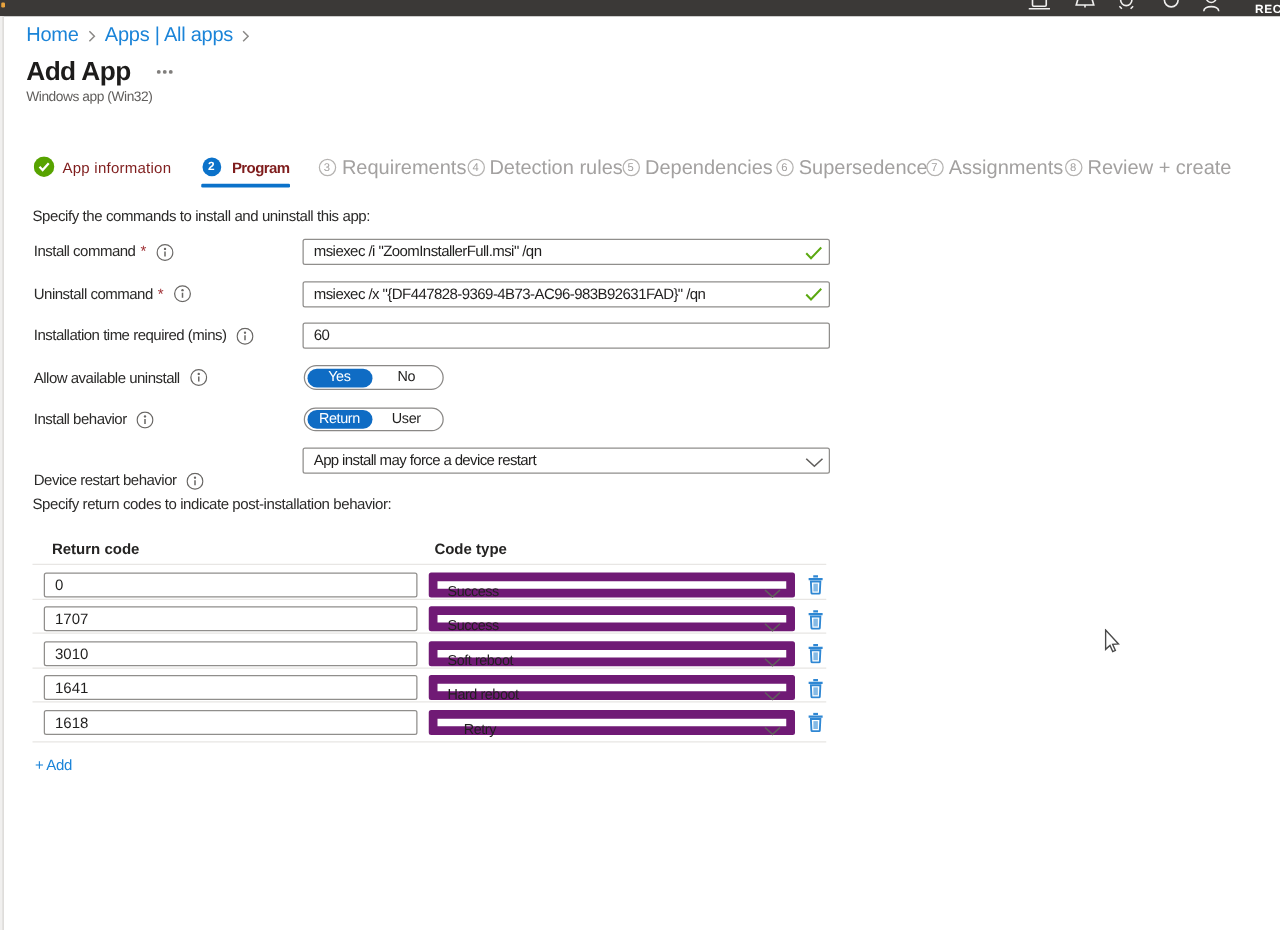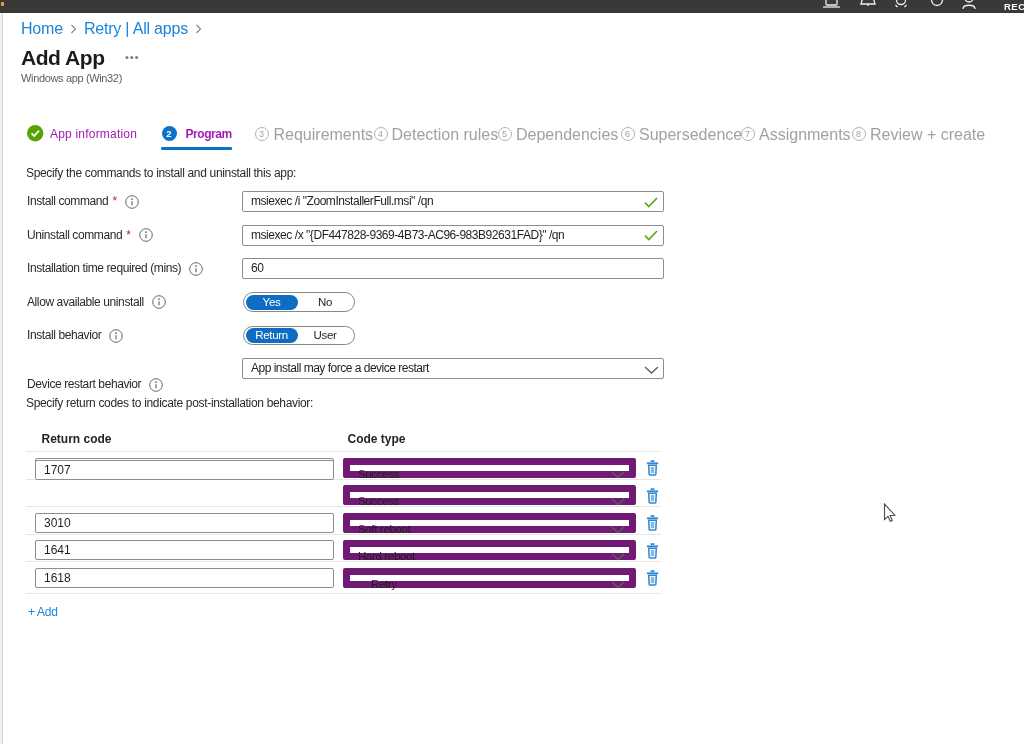--- a/index.html
+++ b/index.html
@@ -18,21 +18,21 @@
   .inp { position:absolute; left:242px; width:422px; height:21px;
     border:1px solid #908e8c; border-radius:2px; background:#fff;
     font-size:12px; letter-spacing:-0.45px; color:#201f1e; line-height:19px; padding-left:8px; }
   .toggle { position:absolute; left:243px; width:112px; height:19.5px;
     border:1px solid #8a8886; border-radius:10px; background:#fff; }
   .togon { position:absolute; left:1.5px; top:1.5px; width:52px; height:15px;
     background:#0f6cc4; border-radius:8px; color:#fff; font-size:11.5px; letter-spacing:-0.3px;
     text-align:center; line-height:15px; }
   .togoff { position:absolute; left:53px; top:1.5px; width:56px; height:15px;
     color:#201f1e; font-size:11.5px; letter-spacing:-0.3px; text-align:center; line-height:15px; }
-  .tabtxt { font-size:12px; letter-spacing:0.2px; color:#a21caf; line-height:15px; }
+  .tabtxt { font-size:12px; letter-spacing:0.2px; color:#7f1d1d; line-height:15px; }
   .tabdis { font-size:16px; color:#a3a1a0; line-height:15px; }
   .num { position:absolute; width:14px; height:14px; border:1px solid #b5b3b1;
     border-radius:50%; color:#a3a1a0; font-size:9px; text-align:center;
     line-height:12.5px; top:126.5px; }
   .rowinp { position:absolute; left:35px; width:299px; height:20px;
     border:1px solid #908e8c; border-radius:2px; font-size:12px; color:#201f1e;
     line-height:18px; padding-left:8px; background:#fff; }
   .rowsel { position:absolute; left:343px; width:293px; height:20px;
     border:7px solid #701a75; border-radius:2px; font-size:11.5px; letter-spacing:-0.35px;
     color:#201f1e; line-height:18px; padding-left:8px; background:#fff; }
@@ -59,21 +59,21 @@
     <text x="1004" y="10" fill="#fff" font-size="9.5" font-weight="bold" letter-spacing="0.5" font-family="Liberation Sans">RECAL</text>
   </svg>
 </div>
 <div id="sliver"></div>
 
 <div class="abs" style="left:21px;top:21.8px;font-size:16px;letter-spacing:-0.2px;display:flex;align-items:center;height:15px;">
   <span class="link">Home</span>
   <svg width="21" height="10" viewBox="0 0 21 10">
       <path d="M8.5 1 l4 4 -4 4" stroke="#8a8886" stroke-width="1.2" fill="none"></path>
     </svg>
-  <span class="link">Retry | All apps</span>
+  <span class="link">Apps | All apps</span>
   <svg width="21" height="10" viewBox="0 0 21 10">
       <path d="M8.5 1 l4 4 -4 4" stroke="#8a8886" stroke-width="1.2" fill="none"></path>
     </svg>
 </div>
 
 <div class="abs" style="left:21px;top:46.6px;font-size:21px;line-height:21px;font-weight:700;color:#1d1c1b;letter-spacing:-0.45px;">Add App</div>
 <svg class="abs" style="left:125px;top:54.5px" width="14" height="6">
   <circle cx="2" cy="2.5" r="1.55" fill="#807e7c"></circle>
     <circle cx="6.8" cy="2.5" r="1.55" fill="#807e7c"></circle>
     <circle cx="11.6" cy="2.5" r="1.55" fill="#807e7c"></circle>
@@ -193,21 +193,21 @@
 <div class="rowsel" style="top:457.5px;">Success<svg width="14" height="8" style="position:absolute;right:4px;top:6px">
       <path d="M1 1 l6 5.5 6 -5.5" stroke="#605e5c" stroke-width="1.3" fill="none"></path>
     </svg></div>
 <svg width="13" height="16" style="position:absolute;left:646px;top:460px">
     <path d="M4.6 1.1 h3.8" stroke="#2f87d3" stroke-width="1.7" fill="none"></path>
     <path d="M0.9 3.3 h11.2" stroke="#2f87d3" stroke-width="1.8" fill="none"></path>
     <path d="M2.7 5.2 h7.6 l-0.45 9.1 q-0.03 0.6 -0.63 0.6 h-5.44 q-0.6 0 -0.63 -0.6 z" stroke="#2f87d3" stroke-width="1.5" fill="none"></path>
     <rect x="4.7" y="6.9" width="3.6" height="6.3" fill="#85bae5"></rect>
   </svg>
 
-<div class="rowinp" style="top:460px;">1707</div>
+<div class="rowinp" style="top:485px;">1707</div>
 <div class="rowsel" style="top:485px;">Success<svg width="14" height="8" style="position:absolute;right:4px;top:6px">
       <path d="M1 1 l6 5.5 6 -5.5" stroke="#605e5c" stroke-width="1.3" fill="none"></path>
     </svg></div>
 <svg width="13" height="16" style="position:absolute;left:646px;top:487.5px">
     <path d="M4.6 1.1 h3.8" stroke="#2f87d3" stroke-width="1.7" fill="none"></path>
     <path d="M0.9 3.3 h11.2" stroke="#2f87d3" stroke-width="1.8" fill="none"></path>
     <path d="M2.7 5.2 h7.6 l-0.45 9.1 q-0.03 0.6 -0.63 0.6 h-5.44 q-0.6 0 -0.63 -0.6 z" stroke="#2f87d3" stroke-width="1.5" fill="none"></path>
     <rect x="4.7" y="6.9" width="3.6" height="6.3" fill="#85bae5"></rect>
   </svg>
 

